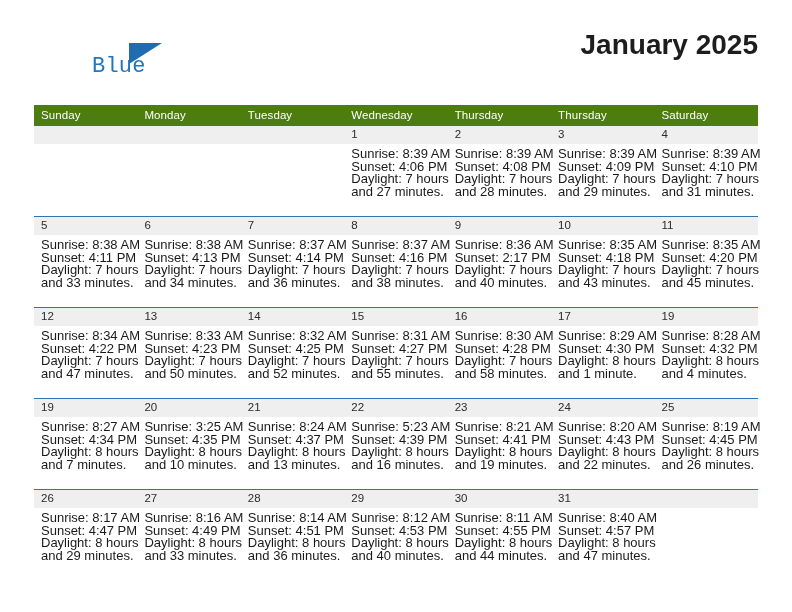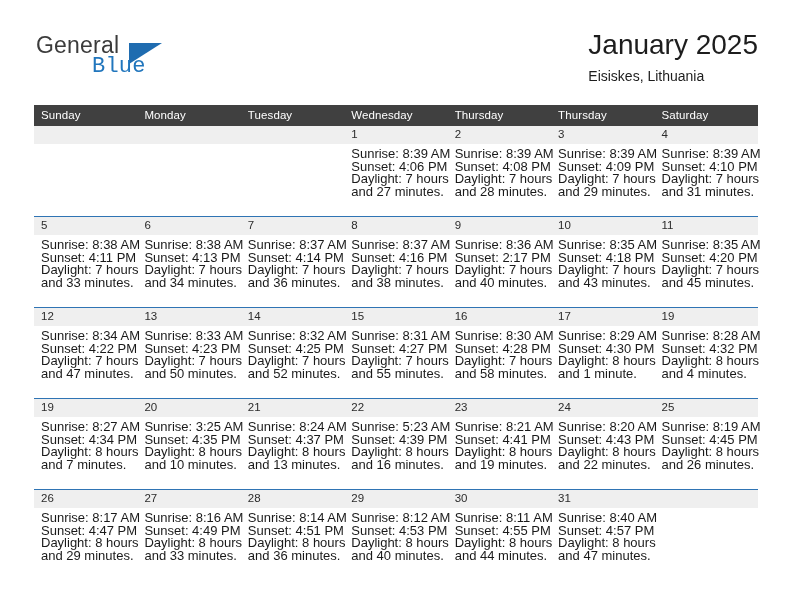--- a/index.html
+++ b/index.html
@@ -61,21 +61,22 @@
     width: 0;
     height: 0;
     border-left: 33px solid #1f6cb0;
     border-bottom: 21px solid transparent;
   }
 
   .titleblock {
     position: absolute;
     right: 0;
     top: 0;
-    text-align: left;
+    text-align: center;
+    font-weight: bold;
   }
   .cal-title {
     font-size: 28px;
     color: #1d1d1d;
     line-height: 34px;
     white-space: nowrap;
   }
   .cal-subtitle {
     font-size: 14px;
     color: #1d1d1d;
@@ -92,21 +93,21 @@
     width: 724px;
   }
   table.cal {
     border-collapse: collapse;
     table-layout: fixed;
     width: 724px;
   }
   table.cal col { width: 103.43px; }
 
   thead th {
-    background: #404040;
+    background: #4d7c0f;
     color: #ffffff;
     font-size: 11.5px;
     font-weight: normal;
     text-align: left;
     padding: 4px 0 5px 7px;
     height: 12px;
     letter-spacing: 0.1px;
   }
 
   tbody td {
@@ -137,28 +138,26 @@
   .details div { white-space: nowrap; }
 </style>
 </head>
 <body>
 
 <div class="page">
 
   <div class="topbar">
 
     <div class="logo">
-      <span class="logo-general">General</span>
       <span class="logo-triangle"></span>
       <span class="logo-blue">Blue</span>
     </div>
 
     <div class="titleblock">
       <div class="cal-title">January 2025</div>
-      <div class="cal-subtitle">Eisiskes, Lithuania</div>
     </div>
 
   </div>
 
   <div class="cal-wrap">
     <table class="cal">
       <colgroup>
         <col>
           <col>
           <col>

